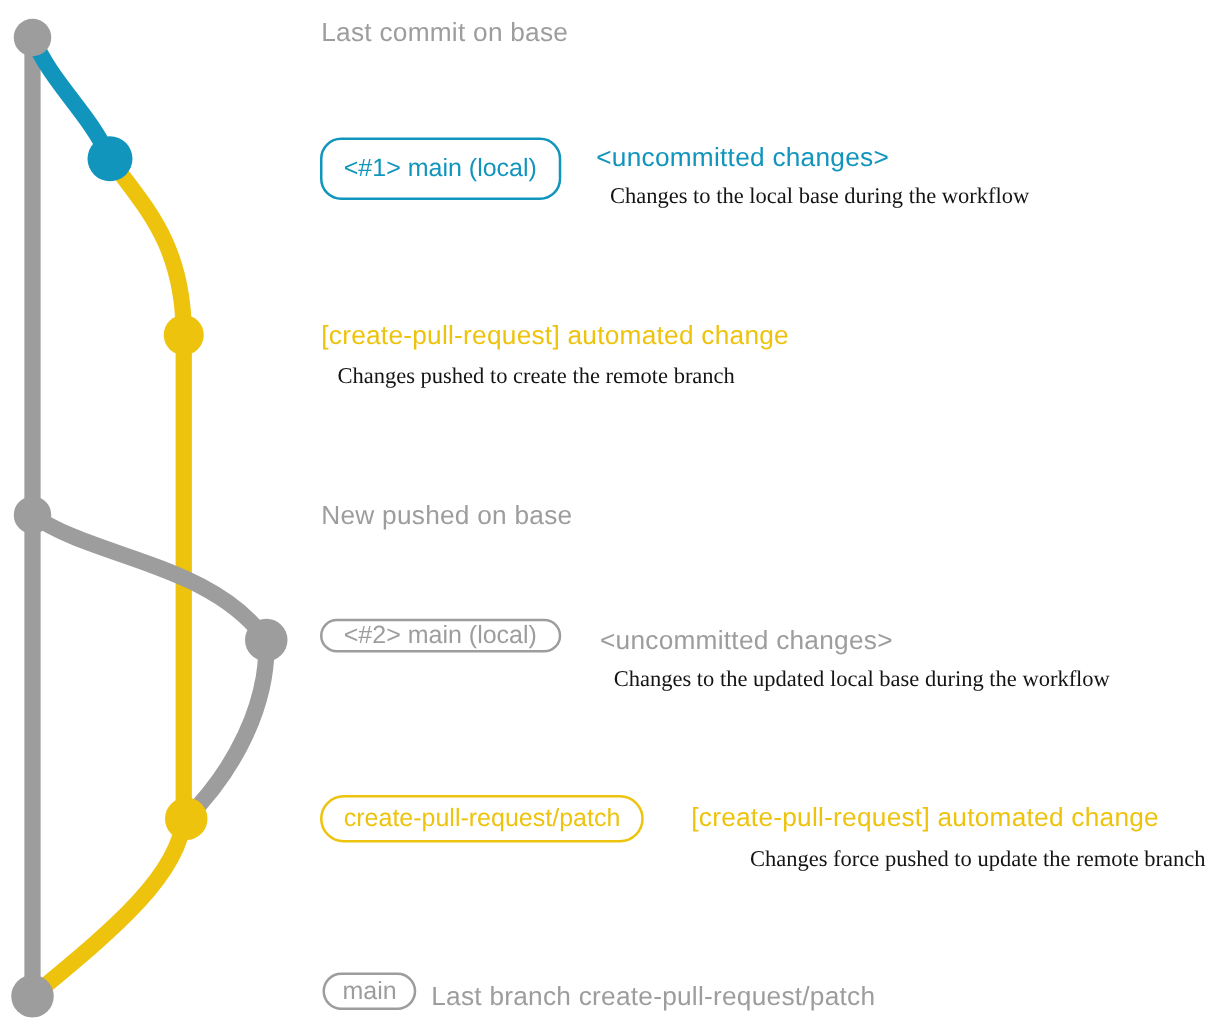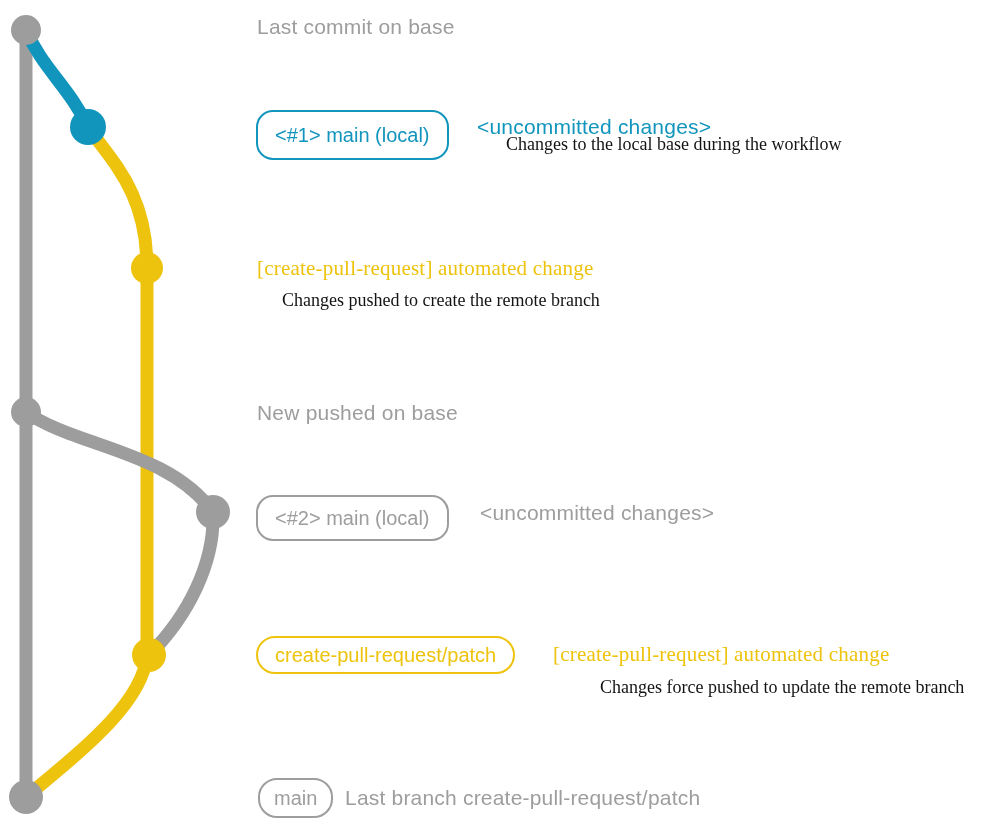--- a/index.html
+++ b/index.html
@@ -32,21 +32,21 @@
   .abs { position: absolute; }
 
   .sans-label {
     font-size: 21px;
     line-height: 25px;
     white-space: nowrap;
     letter-spacing: 0.2px;
   }
   .c-gray   { color: var(--gray); }
   .c-teal   { color: var(--teal); }
-  .c-yellow { color: var(--yellow); font-family: Liberation Serif, serif; }
+  .c-yellow { color: var(--yellow); }
 
   .tag {
     display: inline-flex;
     align-items: center;
     justify-content: center;
     font-size: 20px;
     white-space: nowrap;
     border: 2px solid;
     border-radius: 18px;
     padding: 0 17px;
@@ -87,30 +87,31 @@
     <circle cx="26" cy="412" r="15" class="fill-gray"></circle>
     <circle cx="213" cy="512" r="17" class="fill-gray"></circle>
     <circle cx="149" cy="655" r="17" class="fill-yellow"></circle>
     <circle cx="26" cy="797" r="17" class="fill-gray"></circle>
   </svg>
 
   <div class="abs sans-label c-gray" style="left:257px; top:14px;">Last commit on base</div>
 
   <div class="abs tag teal" style="left:256px; top:110px; height:50px; border-radius:17px;">&lt;#1&gt; main (local)</div>
   <div class="abs sans-label c-teal" style="left:477px; top:114px;">&lt;uncommitted changes&gt;</div>
-  <div class="abs note" style="left:488px; top:134px;margin-left:18px;">Changes to the local base during the workflow</div>
+  <div class="abs note" style="left:488px; top:146px;">Changes to the local base during the workflow</div>
 
   <div class="abs sans-label c-yellow" style="left:257px; top:256px;">[create-pull-request] automated change</div>
-  <div class="abs note" style="left:270px; top:290px;margin-left:12px;">Changes pushed to create the remote branch</div>
+  <div class="abs note" style="left:270px; top:290px;">Changes pushed to create the remote branch</div>
 
   <div class="abs sans-label c-gray" style="left:257px; top:400px;">New pushed on base</div>
 
-  <div class="abs tag gray" style="left:256px; top:495px; height:46px; border-radius:17px;">&lt;#2&gt; main (local)</div>
+  <div class="abs tag gray" style="left:256px; top:495px; height:27px; border-radius:17px;">&lt;#2&gt; main (local)</div>
   <div class="abs sans-label c-gray" style="left:480px; top:500px;">&lt;uncommitted changes&gt;</div>
+  <div class="abs note" style="left:491px; top:533px;">Changes to the updated local base during the workflow</div>
 
   <div class="abs tag yellow" style="left:256px; top:636px; height:38px; border-radius:19px;text-align:right;">create-pull-request/patch</div>
   <div class="abs sans-label c-yellow" style="left:553px; top:642px;">[create-pull-request] automated change</div>
   <div class="abs note" style="left:600px; top:677px;">Changes force pushed to update the remote branch</div>
 
-  <div class="abs tag gray" style="left:258px; top:778px; height:40px; border-radius:19px; padding:0 14px;">main</div>
+  <div class="abs tag gray" style="left:258px; top:778px; height:30px; border-radius:19px; padding:0 14px;">main</div>
   <div class="abs sans-label c-gray" style="left:345px; top:785px;">Last branch create-pull-request/patch</div>
 
 </div>
 
 </body></html>

